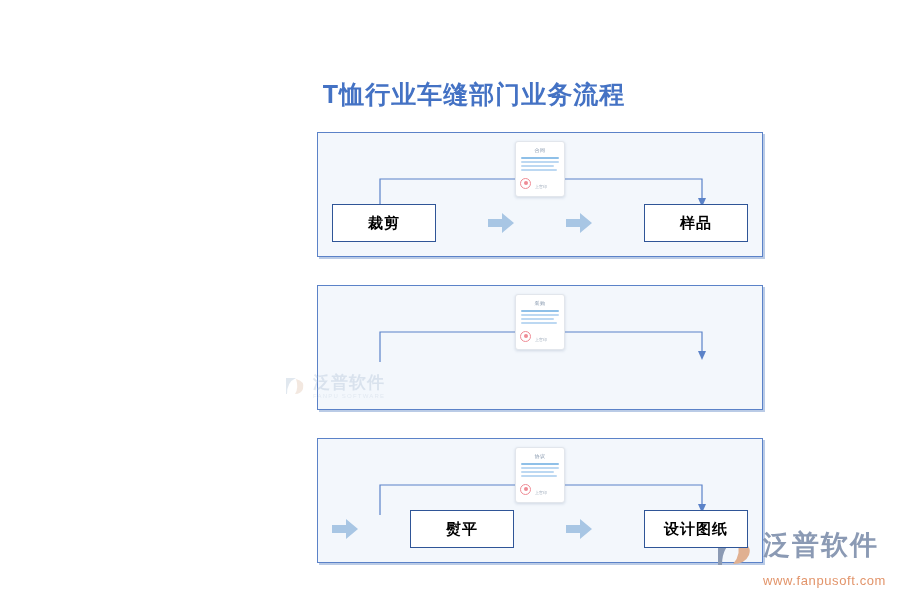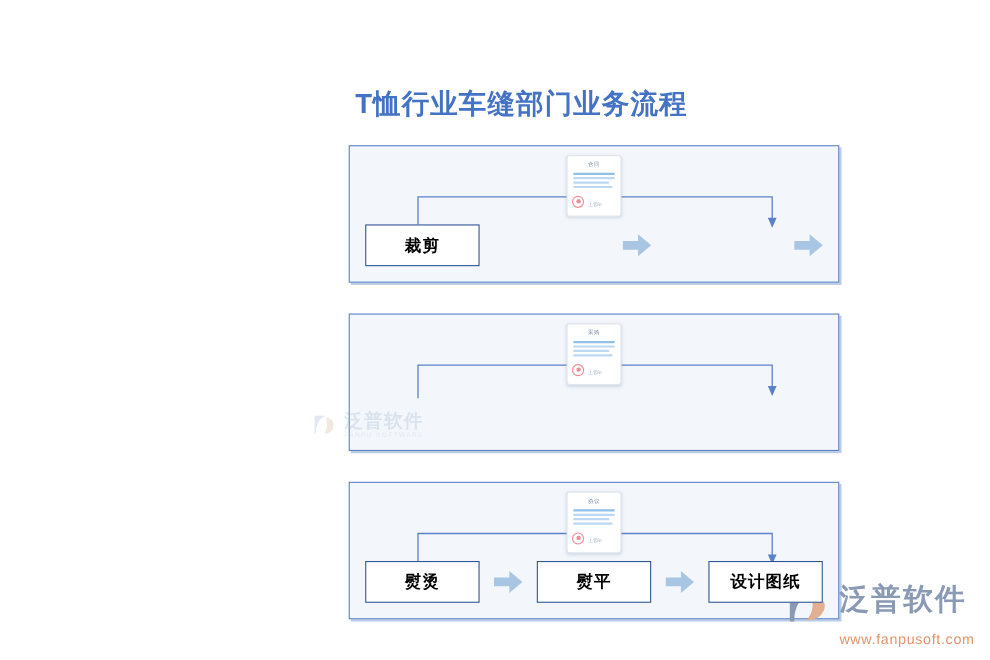--- a/index.html
+++ b/index.html
@@ -167,20 +167,21 @@
       <span class="arrow">
         <svg width="26" height="22" viewBox="0 0 26 22">
             <path d="M0 7 L14 7 L14 1 L26 11 L14 21 L14 15 L0 15 Z" fill="#a8c6e4"></path>
           </svg>
       </span>
       <span class="arrow">
         <svg width="26" height="22" viewBox="0 0 26 22">
             <path d="M0 7 L14 7 L14 1 L26 11 L14 21 L14 15 L0 15 Z" fill="#a8c6e4"></path>
           </svg>
       </span>
+      <div class="step">样品</div>
     </div>
   </div>
 
   <div class="panel">
     <svg class="connector" viewBox="0 0 446 125">
       <path d="M62 76 L62 46 L384 46 L384 66" fill="none" stroke="#5b82c8" stroke-width="1.2"></path>
       <path d="M384 74 L380 65 L388 65 Z" fill="#5b82c8"></path>
     </svg>
 
     <div class="doc">
@@ -215,21 +216,20 @@
       <div class="doc-foot">
         <span class="seal"></span>
         <span class="seal-lines">
           <span class="sl"></span>
           <span class="seal-text">上官印</span>
         </span>
       </div>
     </div>
 
     <div class="steps">
-      <div class="step">熨烫</div>
       <span class="arrow">
         <svg width="26" height="22" viewBox="0 0 26 22">
             <path d="M0 7 L14 7 L14 1 L26 11 L14 21 L14 15 L0 15 Z" fill="#a8c6e4"></path>
           </svg>
       </span>
       <div class="step">熨平</div>
       <span class="arrow">
         <svg width="26" height="22" viewBox="0 0 26 22">
             <path d="M0 7 L14 7 L14 1 L26 11 L14 21 L14 15 L0 15 Z" fill="#a8c6e4"></path>
           </svg>

